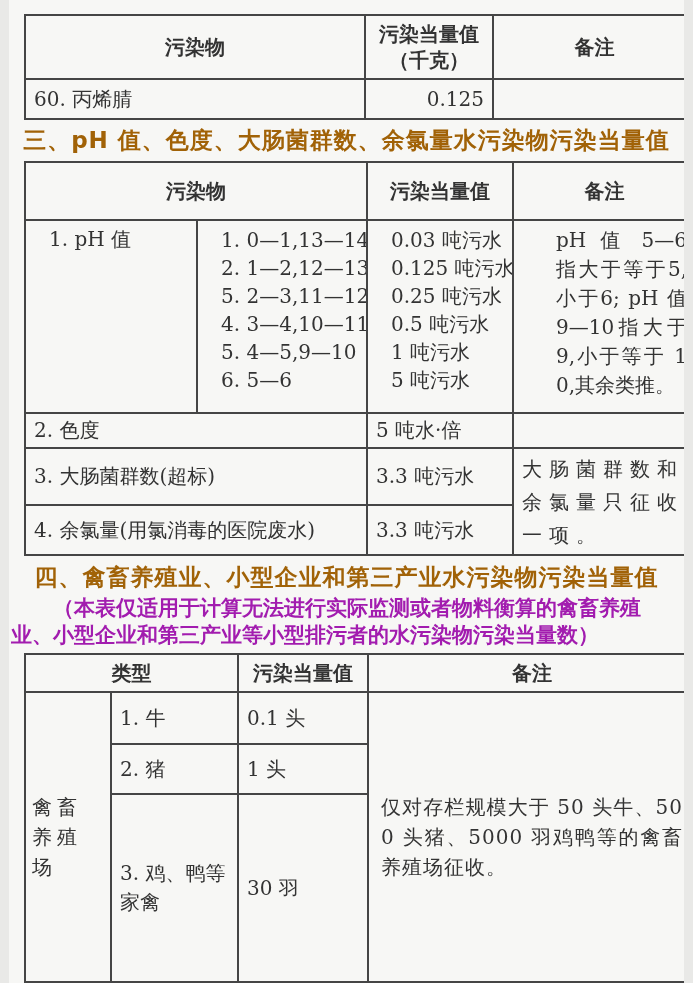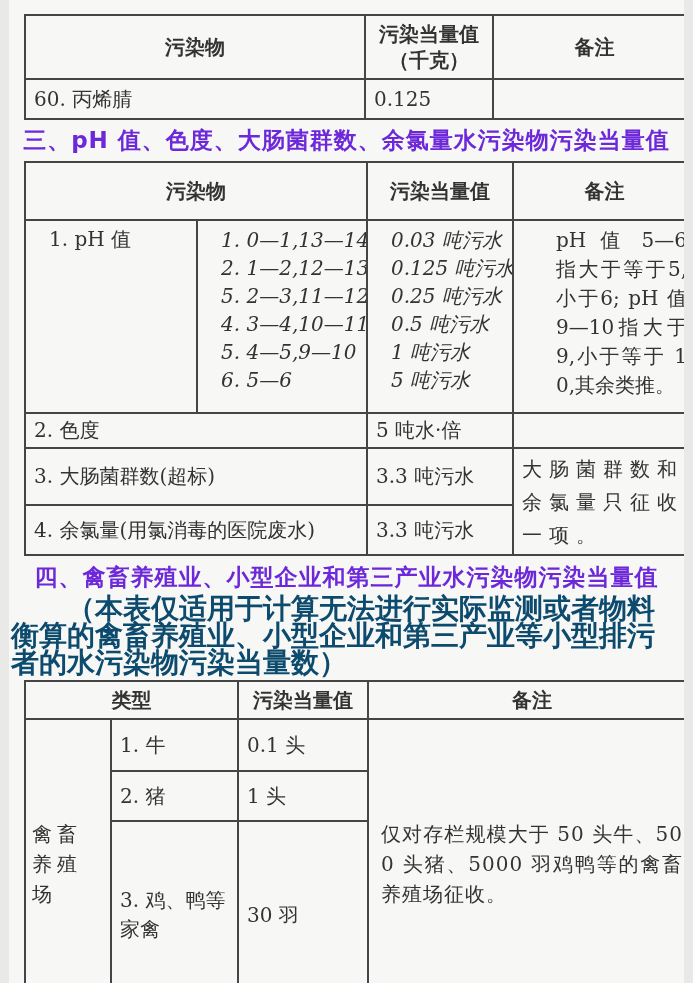--- a/index.html
+++ b/index.html
@@ -28,32 +28,32 @@
     overflow:hidden;
     color:#333333;
   }
   th {
     font-family:"DejaVu Sans", sans-serif;
     font-weight:bold;
     text-align:center;
     line-height:26px;
   }
   .left   { text-align:left; }
-  .center { text-align:left; }
+  .center { text-align:right; }
   .vtop   { vertical-align:top; }
 
   
   .t1 .hrow  th { height:58px; }
   .t1 .row-a td { height:34px; }
   .t1 .row-b td { height:28px; }
 
   
   .t2 .hrow th  { height:52px; }
   .t2 .ph-row td { height:184px; vertical-align:top; padding-top:5px;padding-left:23px; }
-  .t2 .ph-row .lines div { line-height:28px; white-space:nowrap;font-style:italic; }
+  .t2 .ph-row .lines div { line-height:28px; white-space:nowrap; }
   .t2 .row-c td { height:29px; }
   .t2 .row-d td { height:34px; }
   .t2 .row-e td { height:29px;border-radius:14px; }
   .remark-wrap {
     line-height:29px;
     word-break:break-all;
     text-align:justify;
     margin-left:19px;
   }
   .spread {
@@ -84,31 +84,31 @@
     letter-spacing:1px;
     padding:2px 12px;
   }
   .poultry-cell { line-height:29px; }
 
   .section-title {
     font-family:"DejaVu Sans", sans-serif;
     font-weight:bold;
     font-size:23px;
     text-align:center;
-    color:#6d28d9;
+    color:#a16207;
     padding:5px 0 5px 0;
     letter-spacing:1px;
   }
   .section-title.tight { padding:6px 0 2px 0; }
   .section-note {
     font-family:"DejaVu Sans", sans-serif;
     font-weight:bold;
-    font-size:28px;
+    font-size:21px;
     line-height:27px;
-    color:#0c4a6e;
+    color:#a21caf;
     text-indent:2em;
     padding:0 2px 4px 2px;
     word-break:break-all;
   }
 </style>
 </head>
 <body>
 
 <div class="page">
 

